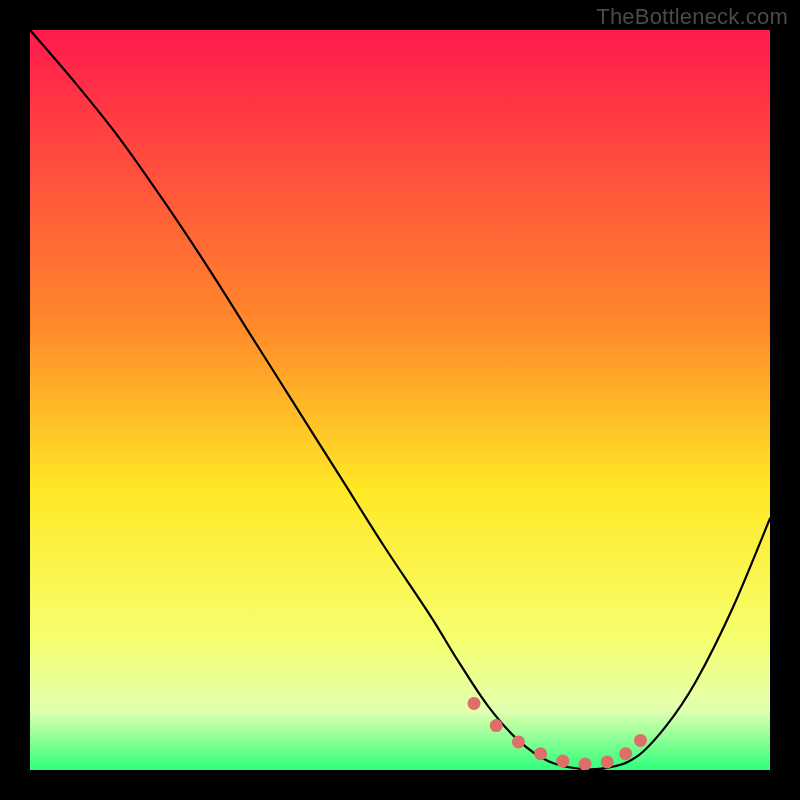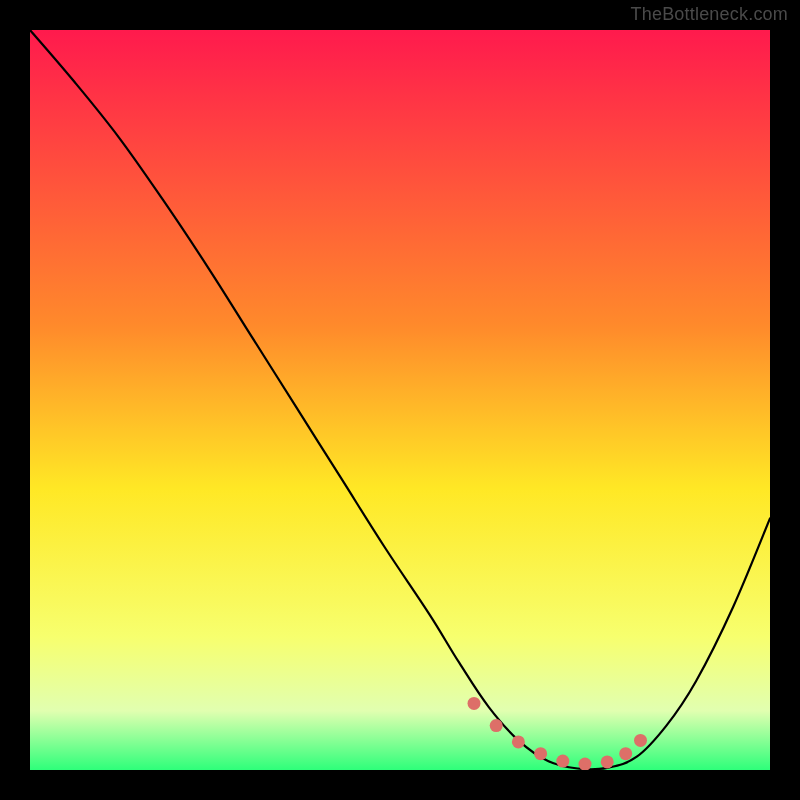--- a/index.html
+++ b/index.html
@@ -13,21 +13,21 @@
   }
   .stage {
     position: relative;
     width: 800px;
     height: 800px;
   }
   .watermark {
     position: absolute;
     top: 4px;
     right: 12px;
-    font-size: 18px;
+    font-size: 22px;
     color: #4a4a4a;
     font-weight: 500;
     letter-spacing: 0.2px;
     z-index: 5;
   }
   .plot-area {
     position: absolute;
     left: 30px;
     top: 30px;
     width: 740px;

